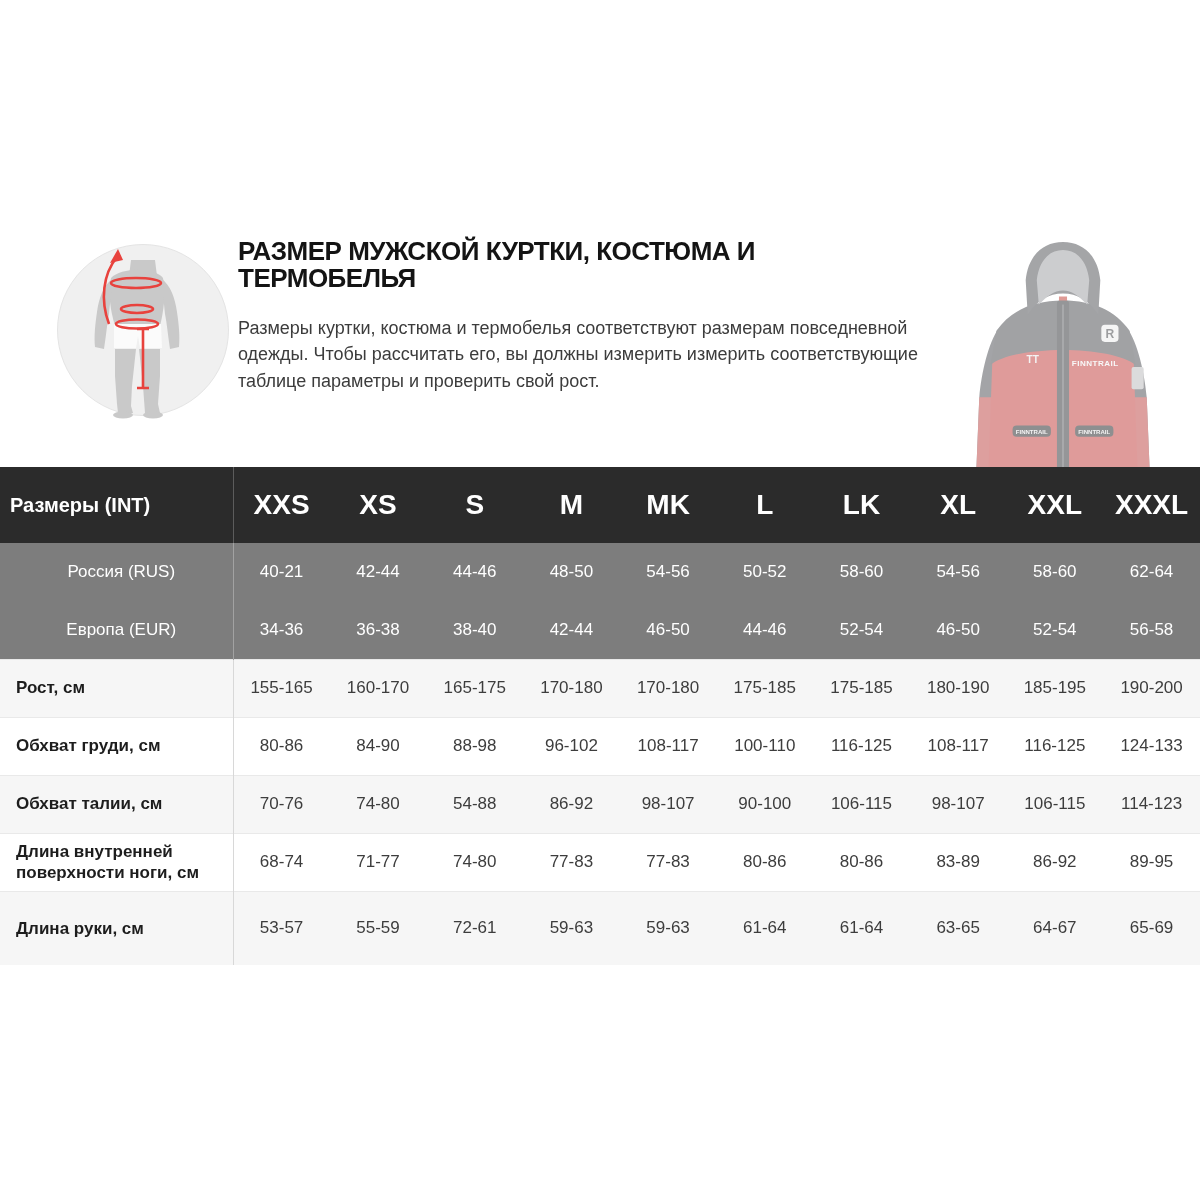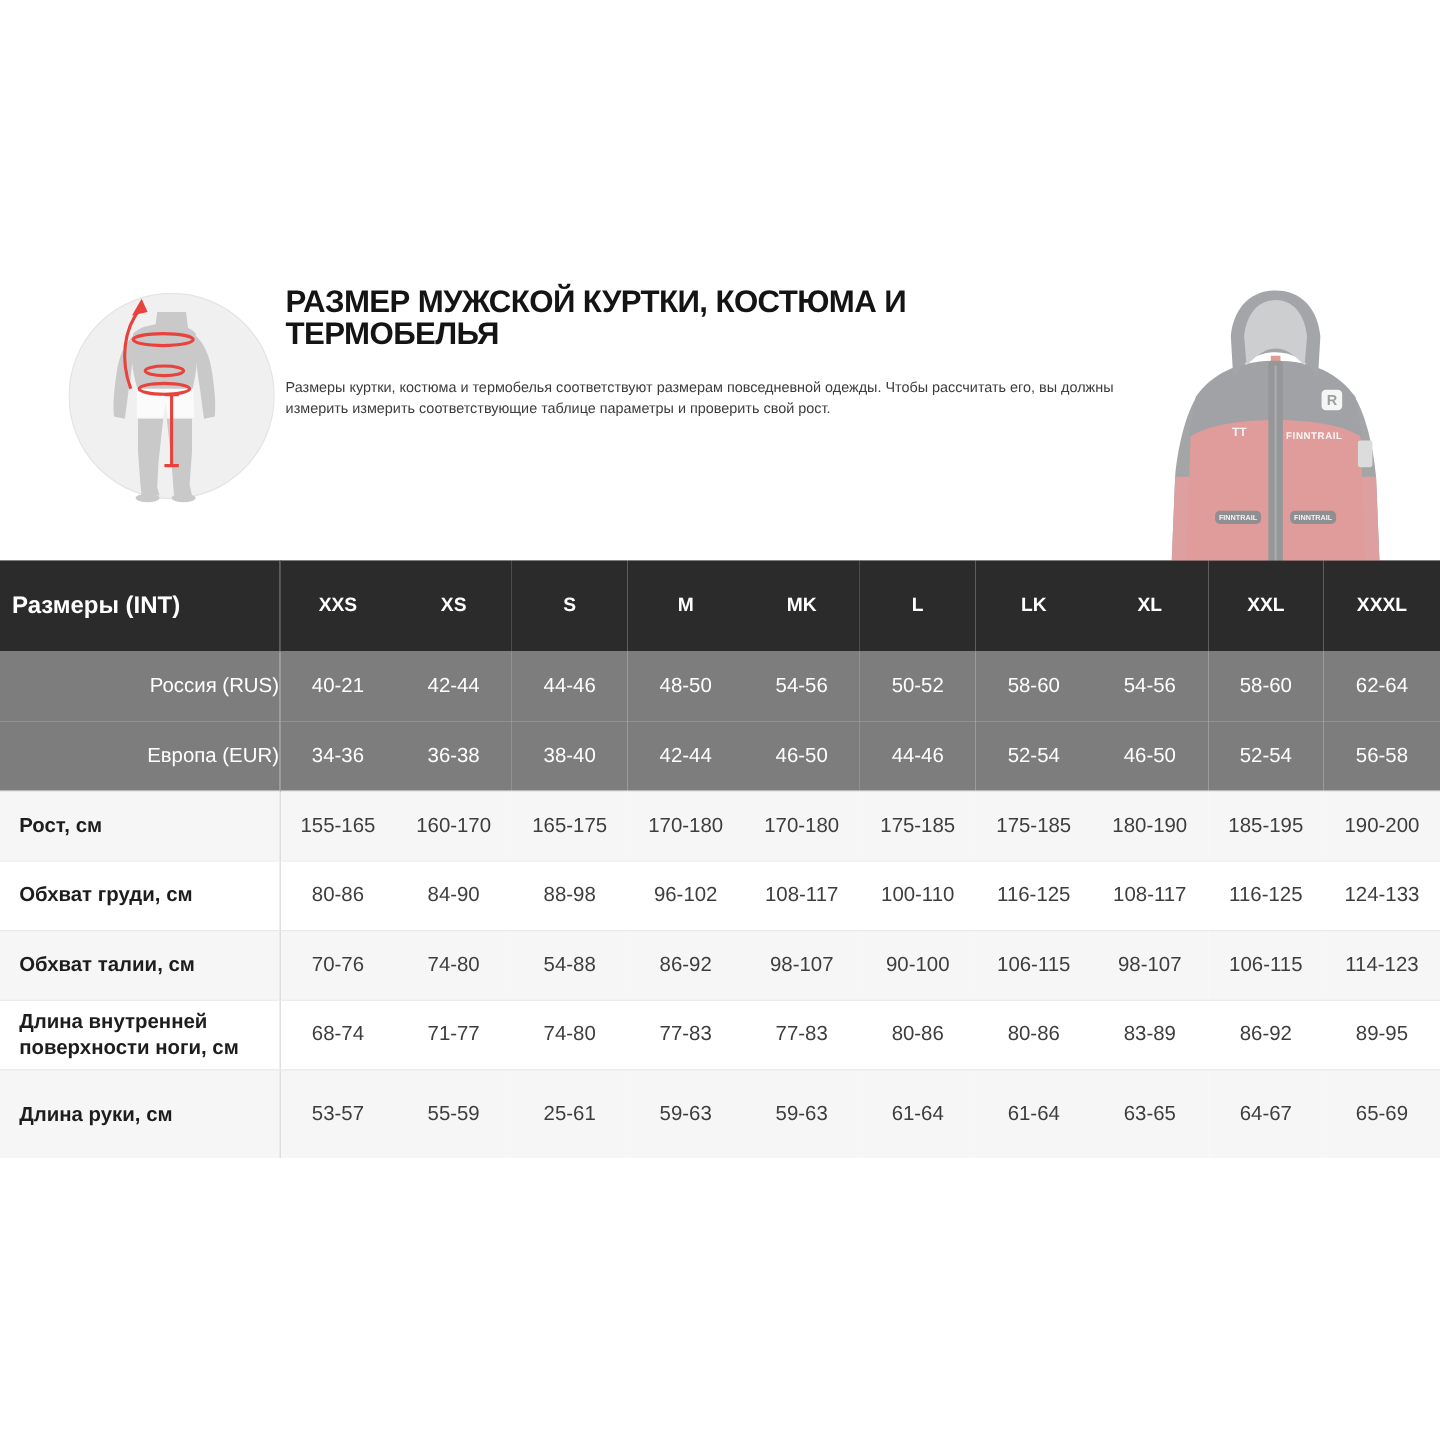--- a/index.html
+++ b/index.html
@@ -12,33 +12,33 @@
   }
 
   
   .intro { position:relative; height:237px; margin-top:230px; }
   .intro-illustration { position:absolute; left:57px; top:5px; width:172px; height:190px; }
   .intro-text { position:absolute; left:238px; top:8px; width:690px; }
   .intro-title {
     font-size:26px; line-height:1.05; font-weight:bold; letter-spacing:-0.5px;
     color:#141414; text-transform:uppercase;
   }
-  .intro-desc { margin-top:22px; font-size:12px; line-height:1.48; color:#3c3c3c; }
+  .intro-desc { margin-top:22px; font-size:18px; line-height:1.48; color:#3c3c3c; }
   .intro-jacket { position:absolute; right:36px; top:8px; width:202px; height:229px; overflow:hidden; }
 
   
   table { width:1200px; border-collapse:collapse; table-layout:fixed; margin-top:0; }
   col.label-col { width:233px; }
   th, td { text-align:center; vertical-align:middle; font-size:17px; }
   thead tr { height:76px;margin-left:24px; }
-  thead th { background:var(--table-header-bg); color:#fff; font-size:16px; font-weight:bold; }
+  thead th { background:var(--table-header-bg); color:#fff; font-size:28px; font-weight:bold; }
   thead th.corner { text-align:left; padding-left:10px; font-size:20px; border-right:1px solid #5c5c5c; }
   tbody.intl tr { height:58px; }
   tbody.intl th, tbody.intl td { background:var(--table-gray-bg); color:#fff; font-weight:normal; }
-  tbody.intl th { text-align:right; padding-left:10px; border-right:1px solid #a2a2a2; }
+  tbody.intl th { text-align:center; padding-left:10px; border-right:1px solid #a2a2a2; }
   tbody.measure tr { height:58px; }
   tbody.measure tr:last-child { height:74px; }
   tbody.measure tr:nth-child(odd)  th, tbody.measure tr:nth-child(odd)  td { background:var(--row-alt-bg); }
   tbody.measure tr:nth-child(even) th, tbody.measure tr:nth-child(even) td { background:#ffffff; }
   tbody.measure th, tbody.measure td { border-top:1px solid #e9e9e9; color:#3d3d3d; }
   tbody.measure th {
     text-align:left; padding-left:16px; padding-right:14px;
     font-weight:bold; color:#1d1d1d; line-height:1.25; border-right:1px solid #d8d8d8;
   }
 </style>
@@ -222,21 +222,21 @@
         <td>80-86</td>
         <td>80-86</td>
         <td>83-89</td>
         <td>86-92</td>
         <td>89-95</td>
       </tr>
       <tr>
         <th>Длина руки, см</th>
         <td>53-57</td>
         <td>55-59</td>
-        <td>25-61</td>
+        <td>72-61</td>
         <td>59-63</td>
         <td>59-63</td>
         <td>61-64</td>
         <td>61-64</td>
         <td>63-65</td>
         <td>64-67</td>
         <td>65-69</td>
       </tr>
     </tbody>
 </table>

